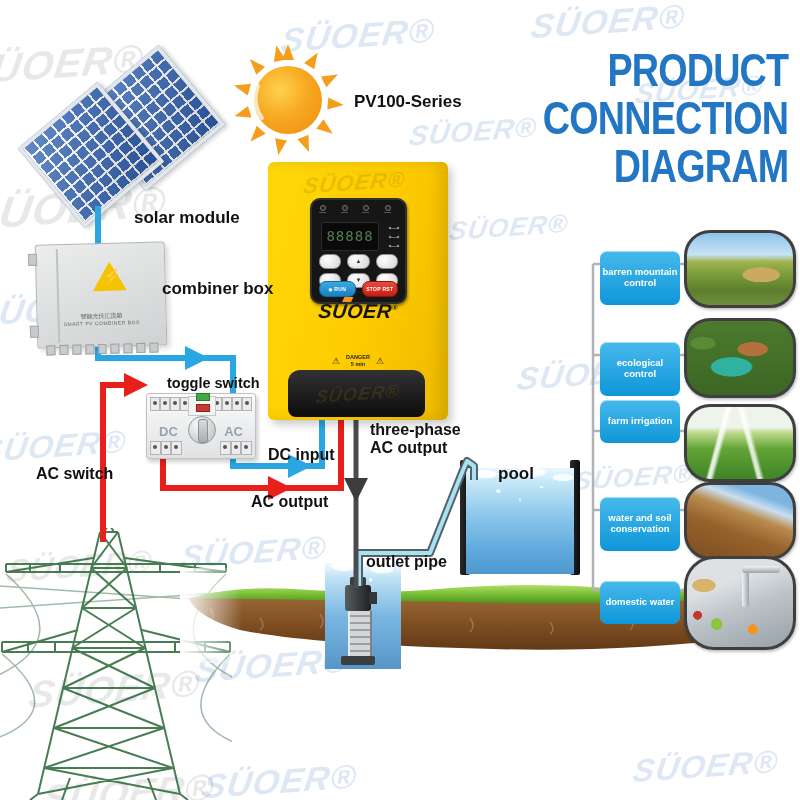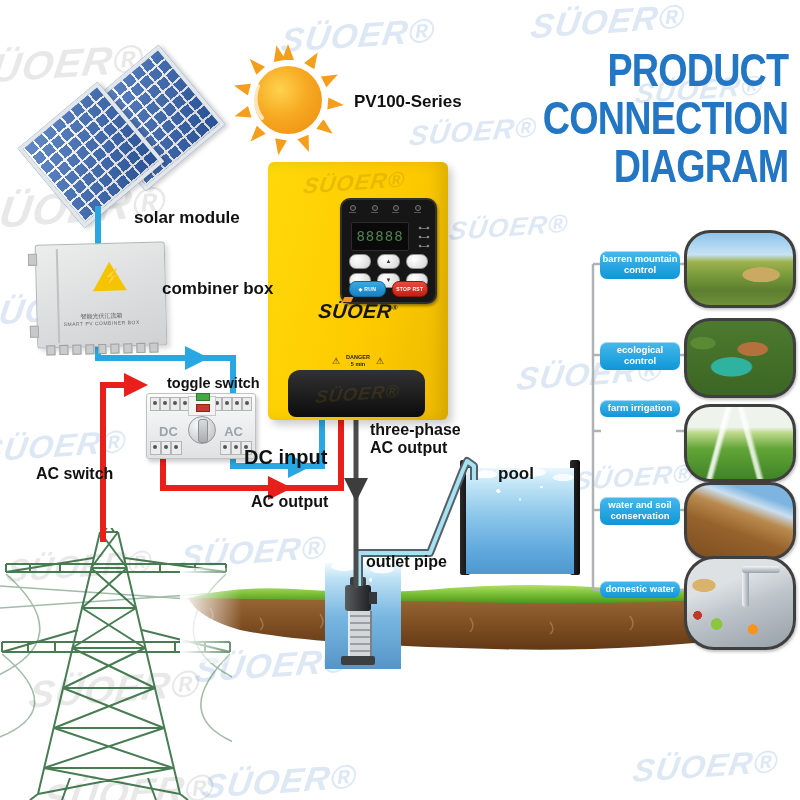--- a/index.html
+++ b/index.html
@@ -54,21 +54,21 @@
   #switch .knob{position:absolute;left:41px;top:22px;width:26px;height:26px;border-radius:50%;
       background:radial-gradient(circle at 35% 30%,#fafafa,#b7babd);border:1px solid #97999b;}
   #switch .knob i{position:absolute;left:9px;top:2px;width:8px;height:22px;background:linear-gradient(#d9dcdf,#a9adb0);border:1px solid #8e9093;border-radius:3px;}
   #switch .dc,#switch .ac{position:absolute;top:30px;font-size:13px;font-weight:bold;color:#9aa3ab;}
   #switch .dc{left:12px;} #switch .ac{right:12px;}
   
   #inverter{position:absolute;left:268px;top:162px;width:180px;height:258px;border-radius:6px;
       background:linear-gradient(105deg,#ffd90a 0%,#fecb00 55%,#edb900 100%);
       box-shadow:inset -8px 0 14px rgba(0,0,0,.10),4px 5px 9px rgba(0,0,0,.20);}
   #panel{position:absolute;left:42px;top:36px;width:93px;height:102px;background:#161616;
-      border:2px solid #303030;border-radius:10px;box-shadow:1px 2px 3px rgba(0,0,0,.4);margin-left:30px;}
+      border:2px solid #303030;border-radius:10px;box-shadow:1px 2px 3px rgba(0,0,0,.4);}
   #panel .leds{position:absolute;left:8px;top:5px;right:14px;display:flex;justify-content:space-between;}
   #panel .leds i{display:block;width:4px;height:4px;border:1px solid #777;border-radius:50%;background:#222;}
   #panel .leds i::after{content:"";display:block;width:7px;height:1px;background:#555;margin:6px 0 0 -2px;}
   #display{position:absolute;left:9px;top:22px;width:56px;height:27px;background:#0a0a0a;
       border:1px solid #2c2c2c;border-radius:2px;color:#4e7f4e;
       font-family:"DejaVu Sans Mono",monospace;font-size:14px;line-height:26px;text-align:center;letter-spacing:1px;}
   #panel .jmp{position:absolute;right:5px;top:26px;display:flex;flex-direction:column;gap:5px;}
   #panel .jmp i{display:block;width:12px;height:4px;background:
       radial-gradient(circle at 2px 2px,#888 1.4px,transparent 1.6px),
       radial-gradient(circle at 10px 2px,#888 1.4px,transparent 1.6px),
@@ -112,21 +112,21 @@
   .pump-motor{position:absolute;left:345px;top:585px;width:26px;height:26px;border-radius:3px;
       background:linear-gradient(90deg,#5a5d60,#1e2022);}
   .pump-cap{position:absolute;left:350px;top:577px;width:16px;height:9px;background:#3a3d40;border-radius:2px;}
   .pump-box{position:absolute;left:369px;top:592px;width:8px;height:12px;background:#33363a;}
   .pump-col{position:absolute;left:348px;top:611px;width:20px;height:46px;
       background:repeating-linear-gradient(0deg,#d3d7da 0 5px,#984 0,#9aa0a5 5px 7px);
       border-left:2px solid #e8ebee;border-right:2px solid #7c8287;}
   .pump-base{position:absolute;left:341px;top:656px;width:34px;height:9px;background:#3c3f42;border-radius:2px;}
   
   .app-label{position:absolute;left:600px;width:80px;border-radius:7px;color:#fff;text-align:center;
-      font-size:9.5px;font-weight:bold;line-height:1.15;padding:3px 0;
+      font-size:9.5px;font-weight:bold;line-height:1.15;padding:16px 0;
       background:linear-gradient(180deg,#46b9ec,#0f96d8);box-shadow:inset 0 1px 0 rgba(255,255,255,.5);}
   .photo{position:absolute;left:684px;width:106px;height:72px;border:3px solid #3f3f3f;border-radius:26px;
       box-shadow:1px 2px 3px rgba(0,0,0,.25);overflow:hidden;}
   .photo.p1{background:
       radial-gradient(ellipse 30px 12px at 70% 58%,#caa963 0 60%,transparent 65%),
       linear-gradient(180deg,#8fc3ea 0%,#c7e3f5 30%,#9fb24e 40%,#7a9c3c 58%,#5c7e2e 80%,#6f8f3a 100%);}
   .photo.p2{background:
       radial-gradient(ellipse 34px 16px at 42% 62%,#2fb3a0 0 58%,transparent 63%),
       radial-gradient(ellipse 26px 12px at 62% 38%,#b5713d 0 55%,transparent 62%),
       radial-gradient(ellipse 20px 10px at 15% 30%,#5a8a34 0 60%,transparent 66%),
@@ -399,21 +399,21 @@
     <div id="inv-bottom">
       <span class="wm y" style="left:28px;top:14px;font-size:18px;opacity:.5">SÜOER®</span>
     </div>
   </div>
 
   <div class="lbl" style="left:354px;top:92px;font-size:17px">PV100-Series</div>
   <div class="lbl" style="left:134px;top:208px;font-size:17px">solar module</div>
   <div class="lbl" style="left:162px;top:279px;font-size:17px">combiner box</div>
   <div class="lbl" style="left:167px;top:375px;font-size:14.5px">toggle switch</div>
   <div class="lbl" style="left:36px;top:465px;font-size:16px">AC switch</div>
-  <div class="lbl" style="left:244px;top:446px;font-size:20px">DC input</div>
+  <div class="lbl" style="left:268px;top:446px;font-size:16px">DC input</div>
   <div class="lbl" style="left:251px;top:493px;font-size:16px">AC output</div>
   <div class="lbl" style="left:370px;top:421px;font-size:16px;line-height:1.1">
     <div>three-phase</div>
     <div>AC output</div>
   </div>
   <div class="lbl" style="left:498px;top:464px;font-size:17px">pool</div>
   <div class="lbl" style="left:366px;top:553px;font-size:16px">outlet pipe</div>
 
   <div class="app-label" style="top:251px">
     <div>barren mountain</div>

